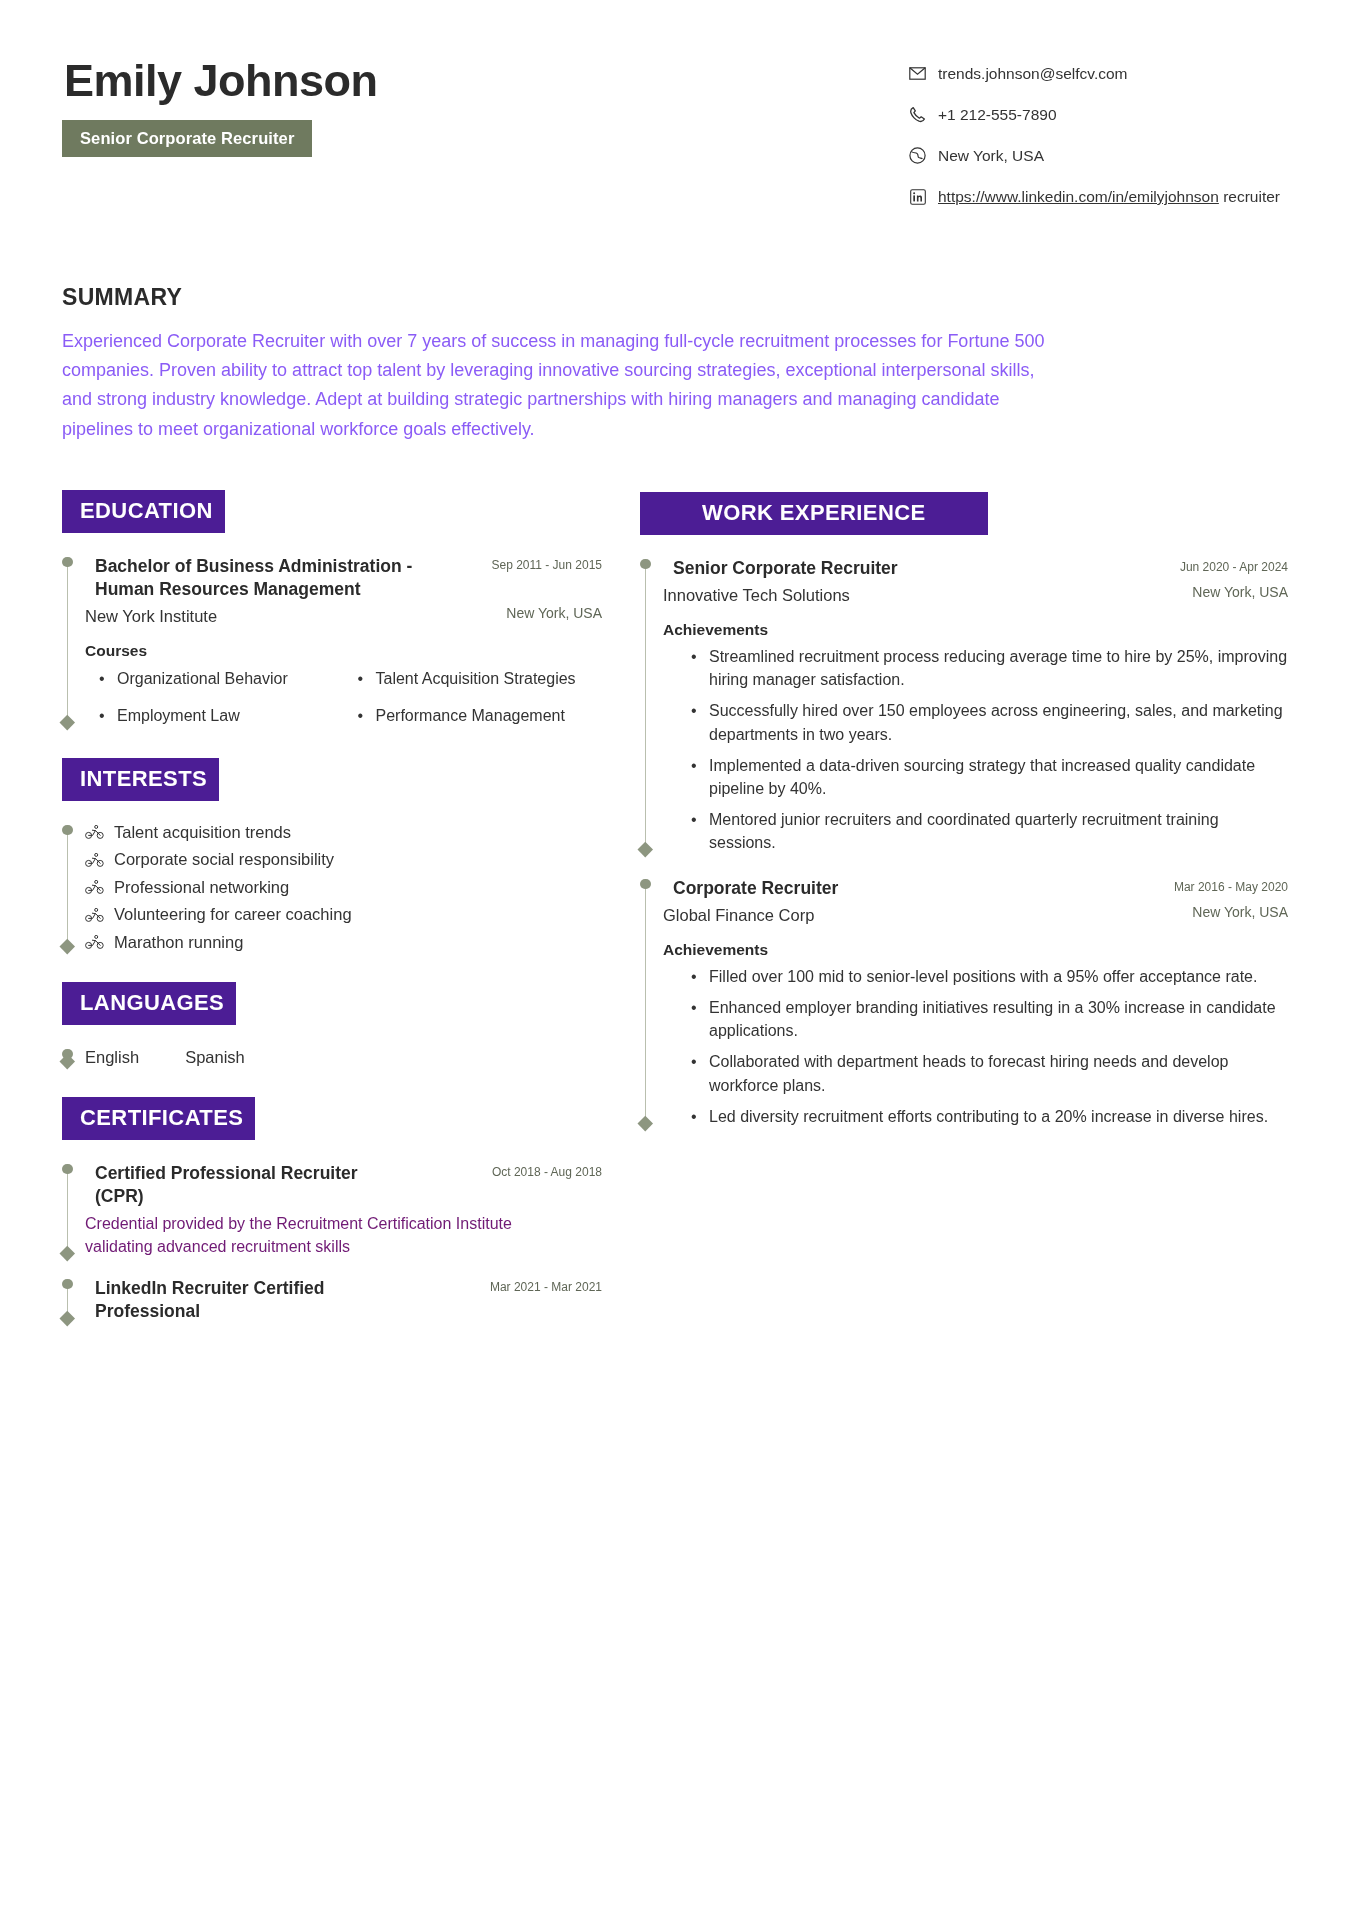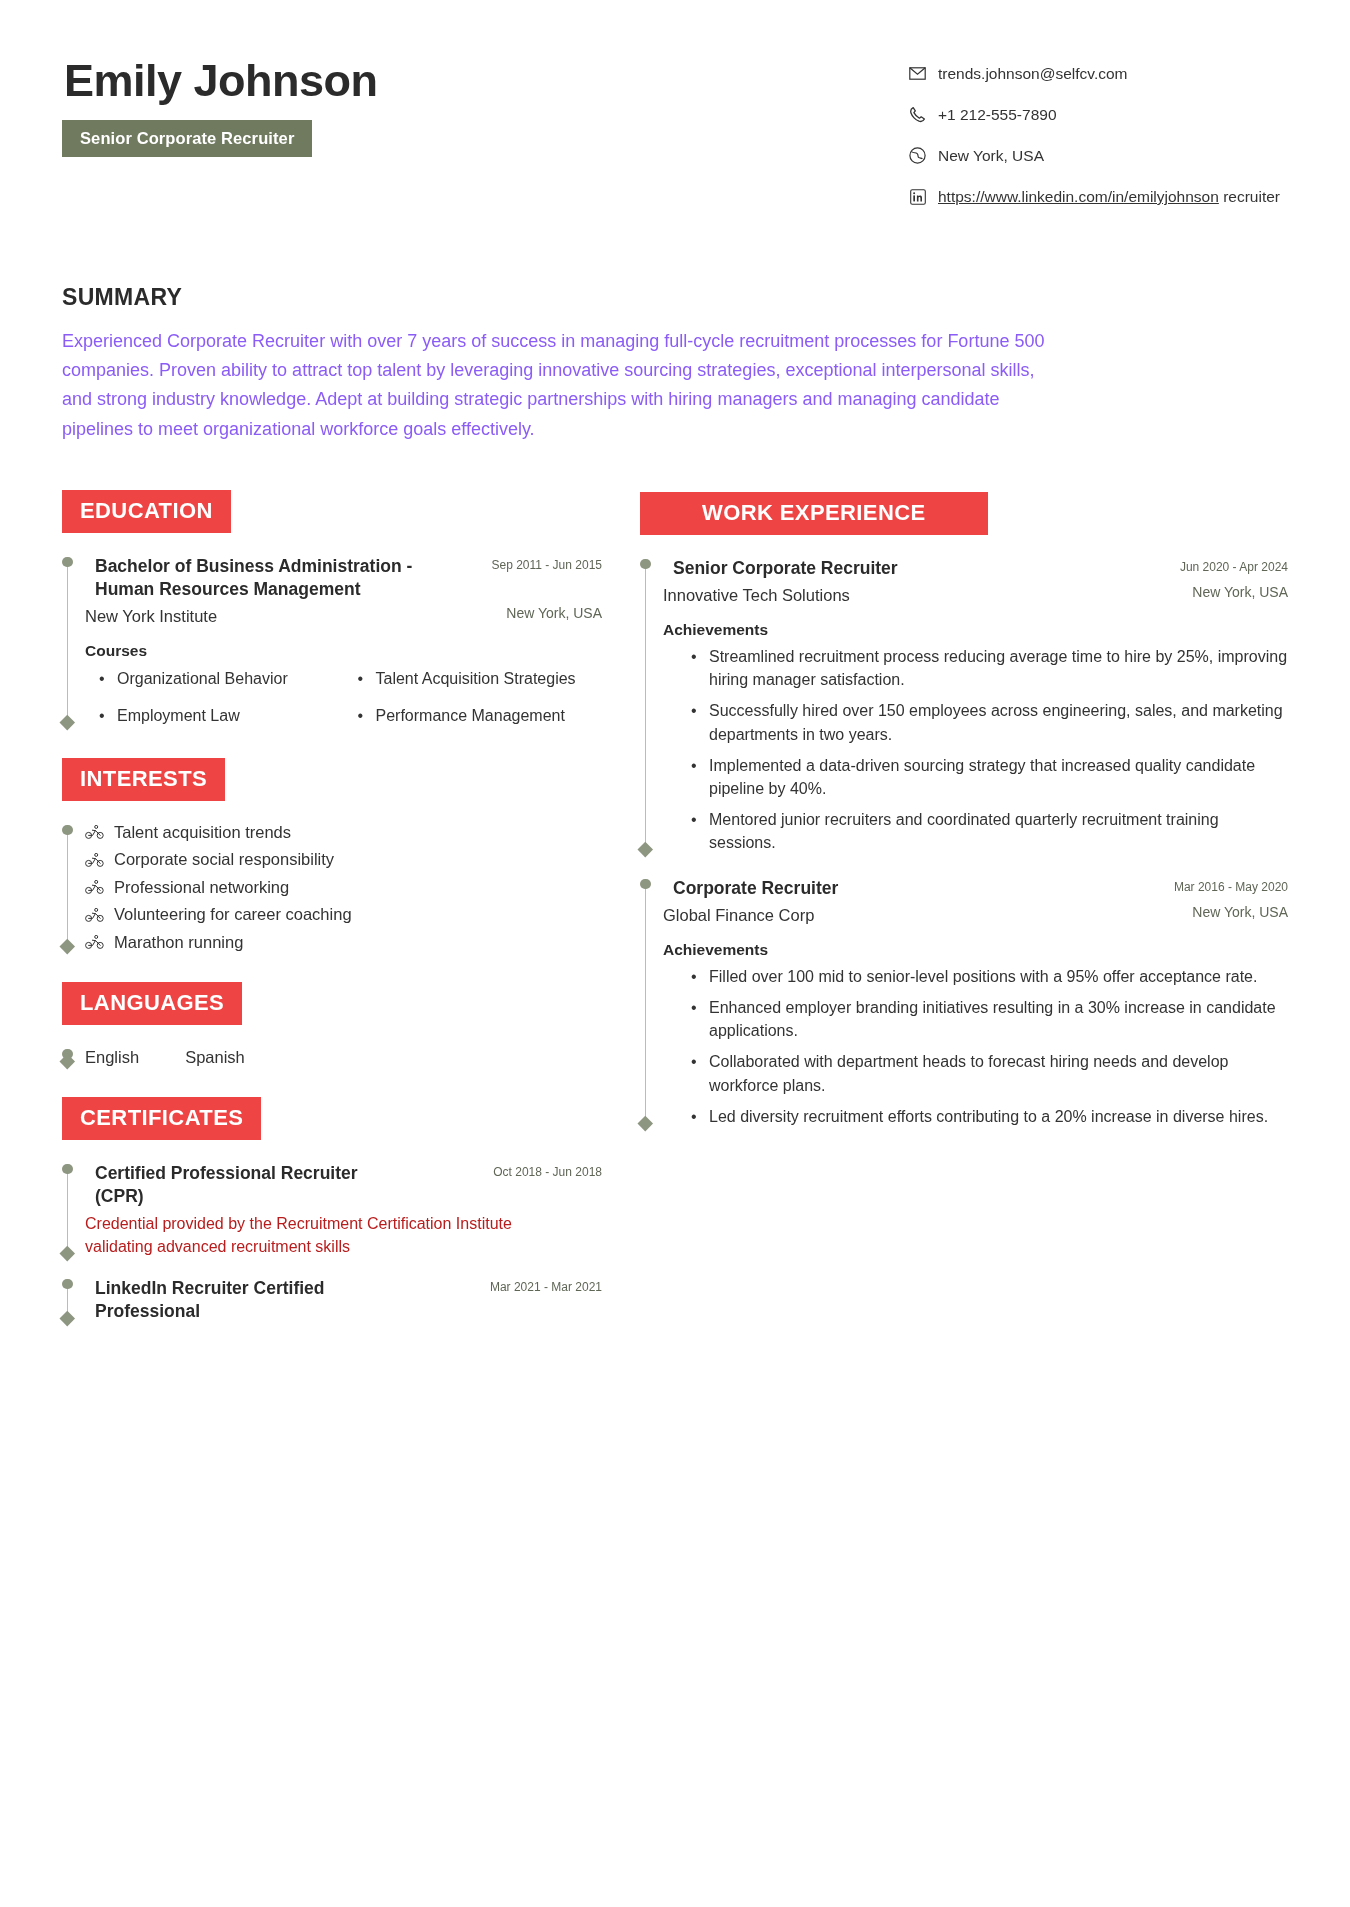--- a/index.html
+++ b/index.html
@@ -87,26 +87,26 @@
     display: flex;
     align-items: flex-start;
     gap: 38px;
   }
   .col-left { width: 540px; }
   .col-right { flex: 1; padding-top: 2px; }
 
   
   .section-badge {
     display: inline-block;
-    background: #ef4444;
+    background: #4c1d95;
     color: #ffffff;
     font-size: 22px;
     font-weight: bold;
     letter-spacing: 0.4px;
-    padding: 8px 18px 9px 18px;
+    padding: 8px 12px 9px 18px;
     margin-bottom: 22px;
   }
   .section-badge.center-badge { padding-left: 62px; padding-right: 62px; }
   .section-wrap { margin-bottom: 30px; }
 
   
   .timeline {
     position: relative;
     padding-left: 23px;
   }
@@ -234,21 +234,21 @@
     width: 20px;
     min-width: 20px;
     margin-right: 9px;
     display: flex;
     align-items: center;
   }
 
   
   .cert-desc {
     font-size: 16px;
-    color: #b91c1c;
+    color: #701a75;
     line-height: 1.45;
     margin-top: 4px;
     max-width: 470px;
   }
   .cert-entry { margin-bottom: 34px; }
   .cert-entry:last-child { margin-bottom: 0; }
   .work-entry { margin-bottom: 34px; }
   .work-entry:last-child { margin-bottom: 0; }
 </style>
 </head>
@@ -440,21 +440,21 @@
 
     <div class="section-wrap">
       <div class="section-badge">CERTIFICATES</div>
 
       <div class="timeline">
         <span class="tl-dot-top"></span>
         <span class="tl-dot-bottom"></span>
         <div class="cert-entry">
           <div class="entry-row">
             <div class="entry-title wide">Certified Professional Recruiter (CPR)</div>
-            <div class="entry-date">Oct 2018 - Jun 2018</div>
+            <div class="entry-date">Oct 2018 - Aug 2018</div>
           </div>
           <div class="cert-desc">Credential provided by the Recruitment Certification Institute validating advanced recruitment skills</div>
         </div>
       </div>
 
       <div class="timeline" style="margin-top:18px;">
         <span class="tl-dot-top"></span>
         <span class="tl-dot-bottom"></span>
         <div class="cert-entry">
           <div class="entry-row">

